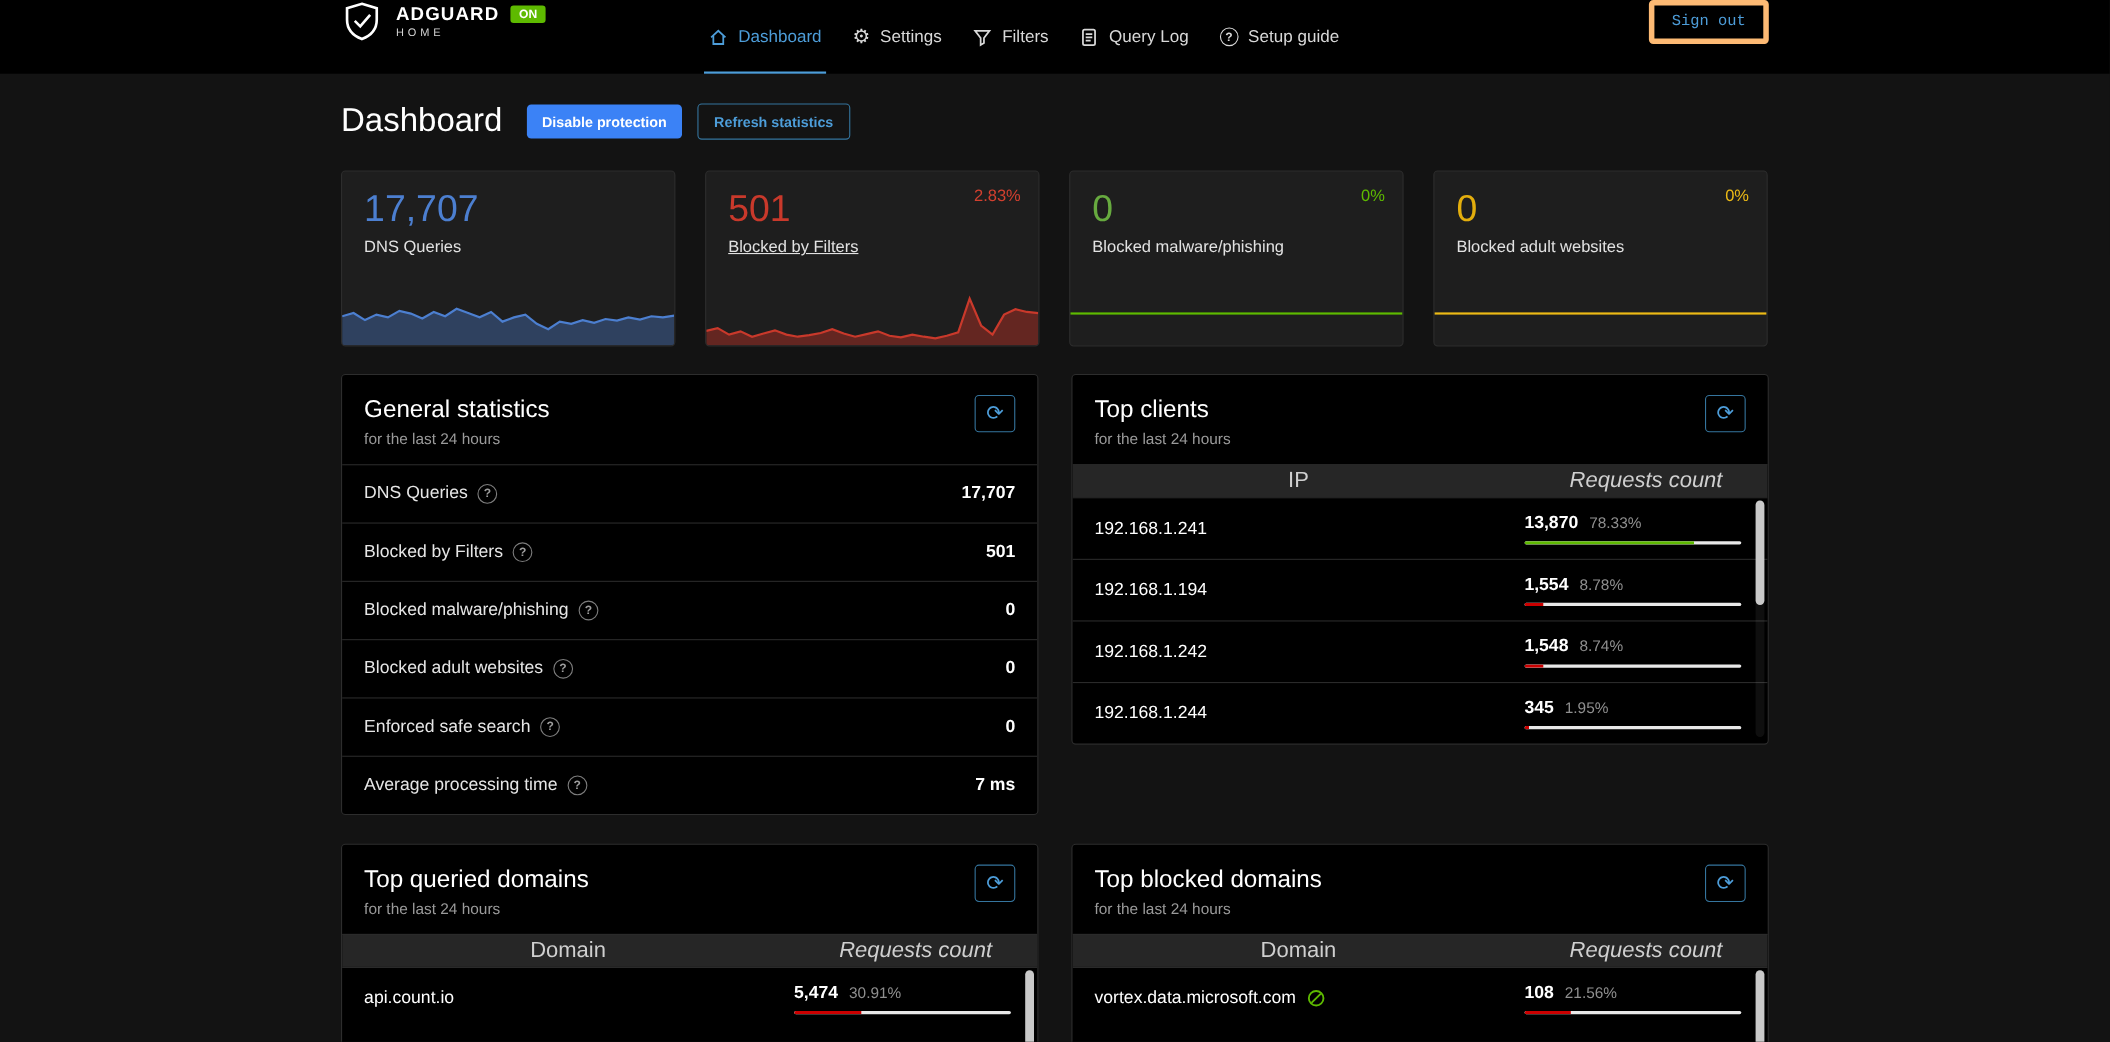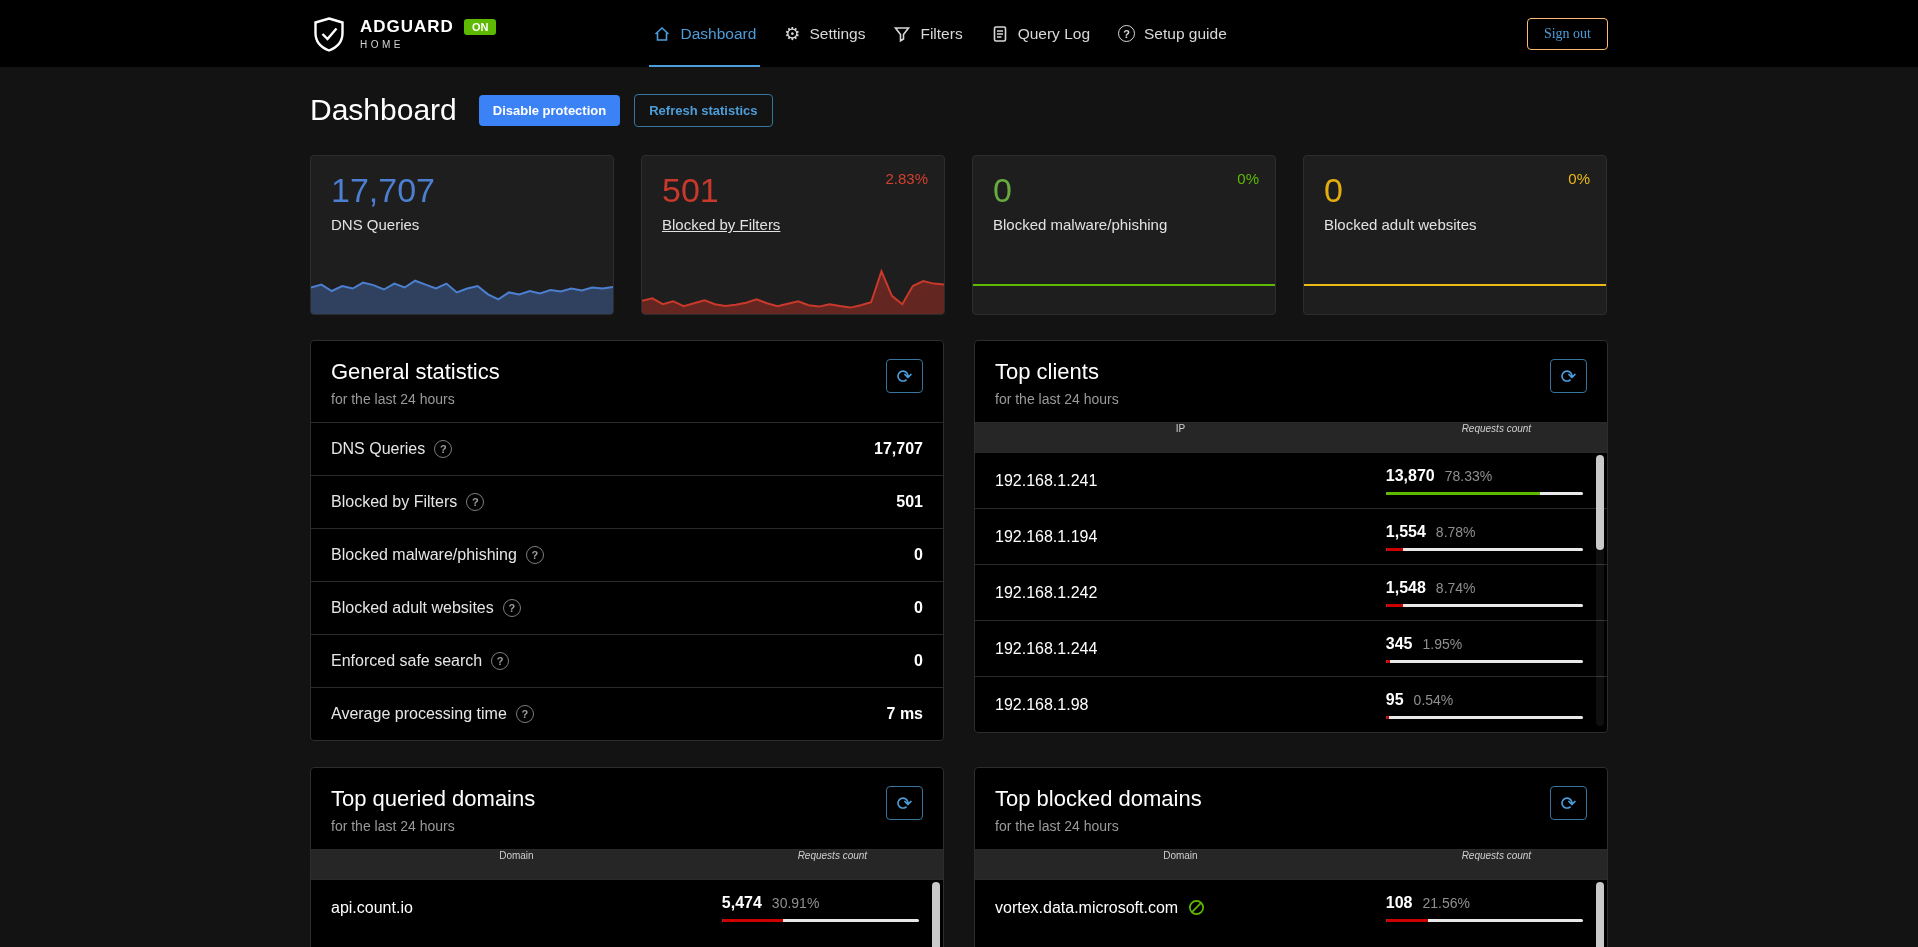--- a/index.html
+++ b/index.html
@@ -7,35 +7,35 @@
   body {
     background:#131313;
     color:#e6e6e6;
     font-family:"Liberation Sans","DejaVu Sans",sans-serif;
     font-size:16px;
   }
   .container { width:1298px; margin:0 auto; }
 
   
   header { background:#000; height:67px; }
-  .header-inner { display:flex; align-items:center; height:100%; }
+  .header-inner { display:flex; align-items:flex-start; height:100%; }
   .brand { display:flex; align-items:center; gap:12px; cursor:pointer; }
   .brand svg { display:block; }
   .brand-col { display:flex; flex-direction:column; }
   .brand-row { display:flex; align-items:center; gap:10px; }
   .brand-name { font-weight:700; font-size:17px; letter-spacing:1px; color:#fff; }
   .brand-sub { font-size:10px; letter-spacing:3.5px; color:#d5d5d5; margin-top:2px; }
   .on-badge { background:#5eba00; color:#fff; font-size:11px; font-weight:700; padding:2px 8px; border-radius:3px; }
   nav { display:flex; height:100%; margin:0 auto; }
   .nav-item { display:flex; align-items:center; gap:9px; padding:0 14px; color:#d8d8d8; font-size:15.5px; position:relative; cursor:pointer; text-decoration:none; }
   .nav-item .nico { display:inline-flex; align-items:center; }
   .nav-item.active { color:#4d9dd9; }
   .nav-item.active::after { content:""; position:absolute; left:10px; right:10px; bottom:0; height:2px; background:#4d9dd9; }
   .q-circle { width:17px; height:17px; border:1.5px solid currentColor; border-radius:50%; display:inline-flex; align-items:center; justify-content:center; font-size:11px; font-weight:700; }
-  .signout { margin-left:auto; background:transparent; border:1px solid #fdba74; color:#4d9dd9; font-size:14px; padding:7px 16px; border-radius:4px; cursor:pointer; font-family:Liberation Serif, serif; }
+  .signout { margin-left:auto; background:transparent; border:5px solid #fdba74; color:#4d9dd9; font-size:14px; padding:7px 16px; border-radius:4px; cursor:pointer; font-family:Liberation Mono, monospace; }
 
   
   main { padding-top:26px; }
   .page-head { display:flex; align-items:center; gap:22px; }
   h1 { font-size:30px; font-weight:300; color:#fff; }
   .btn-gray { background:#3b82f6; color:#fff; border:none; font-size:13px; font-weight:700; padding:8px 14px; border-radius:4px; cursor:pointer; font-family:inherit; }
   .btn-outline { background:transparent; color:#4d9dd9; border:1px solid #35759e; font-size:13px; font-weight:700; padding:8px 14px; border-radius:4px; cursor:pointer; font-family:inherit; margin-left:-8px; }
 
   
   .stat-row { display:flex; gap:27px; margin-top:28px; }
@@ -55,21 +55,21 @@
   .card-head { display:flex; justify-content:space-between; align-items:flex-start; padding:18px 20px 15px; }
   .card-head h2 { font-size:22px; font-weight:400; color:#fff; }
   .card-sub { font-size:14px; color:#9a9a9a; margin-top:6px; }
   .refresh-btn { width:37px; height:34px; border:1px solid #35759e; border-radius:4px; color:#4d9dd9; background:transparent; font-size:19px; line-height:1; cursor:pointer; display:flex; align-items:center; justify-content:center; }
 
   .stat-trow { display:flex; justify-content:space-between; align-items:center; height:53px; padding:0 20px; border-top:1px solid #2a2a2a; font-size:16px; }
   .stat-tlabel { display:flex; align-items:center; gap:9px; color:#e6e6e6; }
   .help { width:18px; height:18px; border:1px solid #7d7d7d; border-radius:50%; color:#9d9d9d; font-size:11px; font-weight:700; display:inline-flex; align-items:center; justify-content:center; cursor:pointer; }
   .stat-tvalue { font-weight:700; font-size:16px; color:#fff; }
 
-  .tbl-head { display:flex; align-items:flex-start; height:30px; background:#262626; border-top:1px solid #2a2a2a; font-size:10px; color:#cfcfcf; }
+  .tbl-head { display:flex; align-items:center; height:30px; background:#262626; border-top:1px solid #2a2a2a; font-size:20px; color:#cfcfcf; }
   .hcol-l { flex:0 0 65%; text-align:center; }
   .hcol-r { flex:1; text-align:center;font-style:italic; }
   .tbl-row { display:flex; align-items:center; height:56px; border-top:1px solid #2a2a2a; }
   .cell-l { flex:0 0 65%; padding:0 20px; font-size:16px; color:#fff; display:flex; align-items:center; gap:9px; cursor:pointer; }
   .cell-r { flex:1; padding-right:24px; }
   .count-line { display:flex; align-items:baseline; gap:10px; }
   .count-line b { font-size:16px; color:#fff; }
   .pct { color:#8f8f8f; font-size:14px; }
   .bar { height:3px; background:#e8e8e8; border-radius:2px; margin-top:7px; overflow:hidden; }
   .bar-fill { height:100%; min-width:3px; }
@@ -300,32 +300,20 @@
             <div class="cell-r">
               <div class="count-line">
                   <b>345</b>
                   <span class="pct">1.95%</span>
                 </div>
               <div class="bar">
                   <div class="bar-fill" style="background: rgb(204, 0, 0); width: 1.95%;"></div>
                 </div>
             </div>
           </div>
-          <div class="tbl-row">
-            <div class="cell-l">192.168.1.98</div>
-            <div class="cell-r">
-              <div class="count-line">
-                  <b>95</b>
-                  <span class="pct">0.54%</span>
-                </div>
-              <div class="bar">
-                  <div class="bar-fill" style="background: rgb(204, 0, 0); width: 0.54%;"></div>
-                </div>
-            </div>
-          </div>
         </div>
         <div class="vscroll" style="top:114px; bottom:6px;">
           <div class="vthumb" style="height:95px;"></div>
         </div>
       </div>
     </div>
   </div>
 
   <div class="two-col" style="margin-top:26px;">
     <div class="col">

